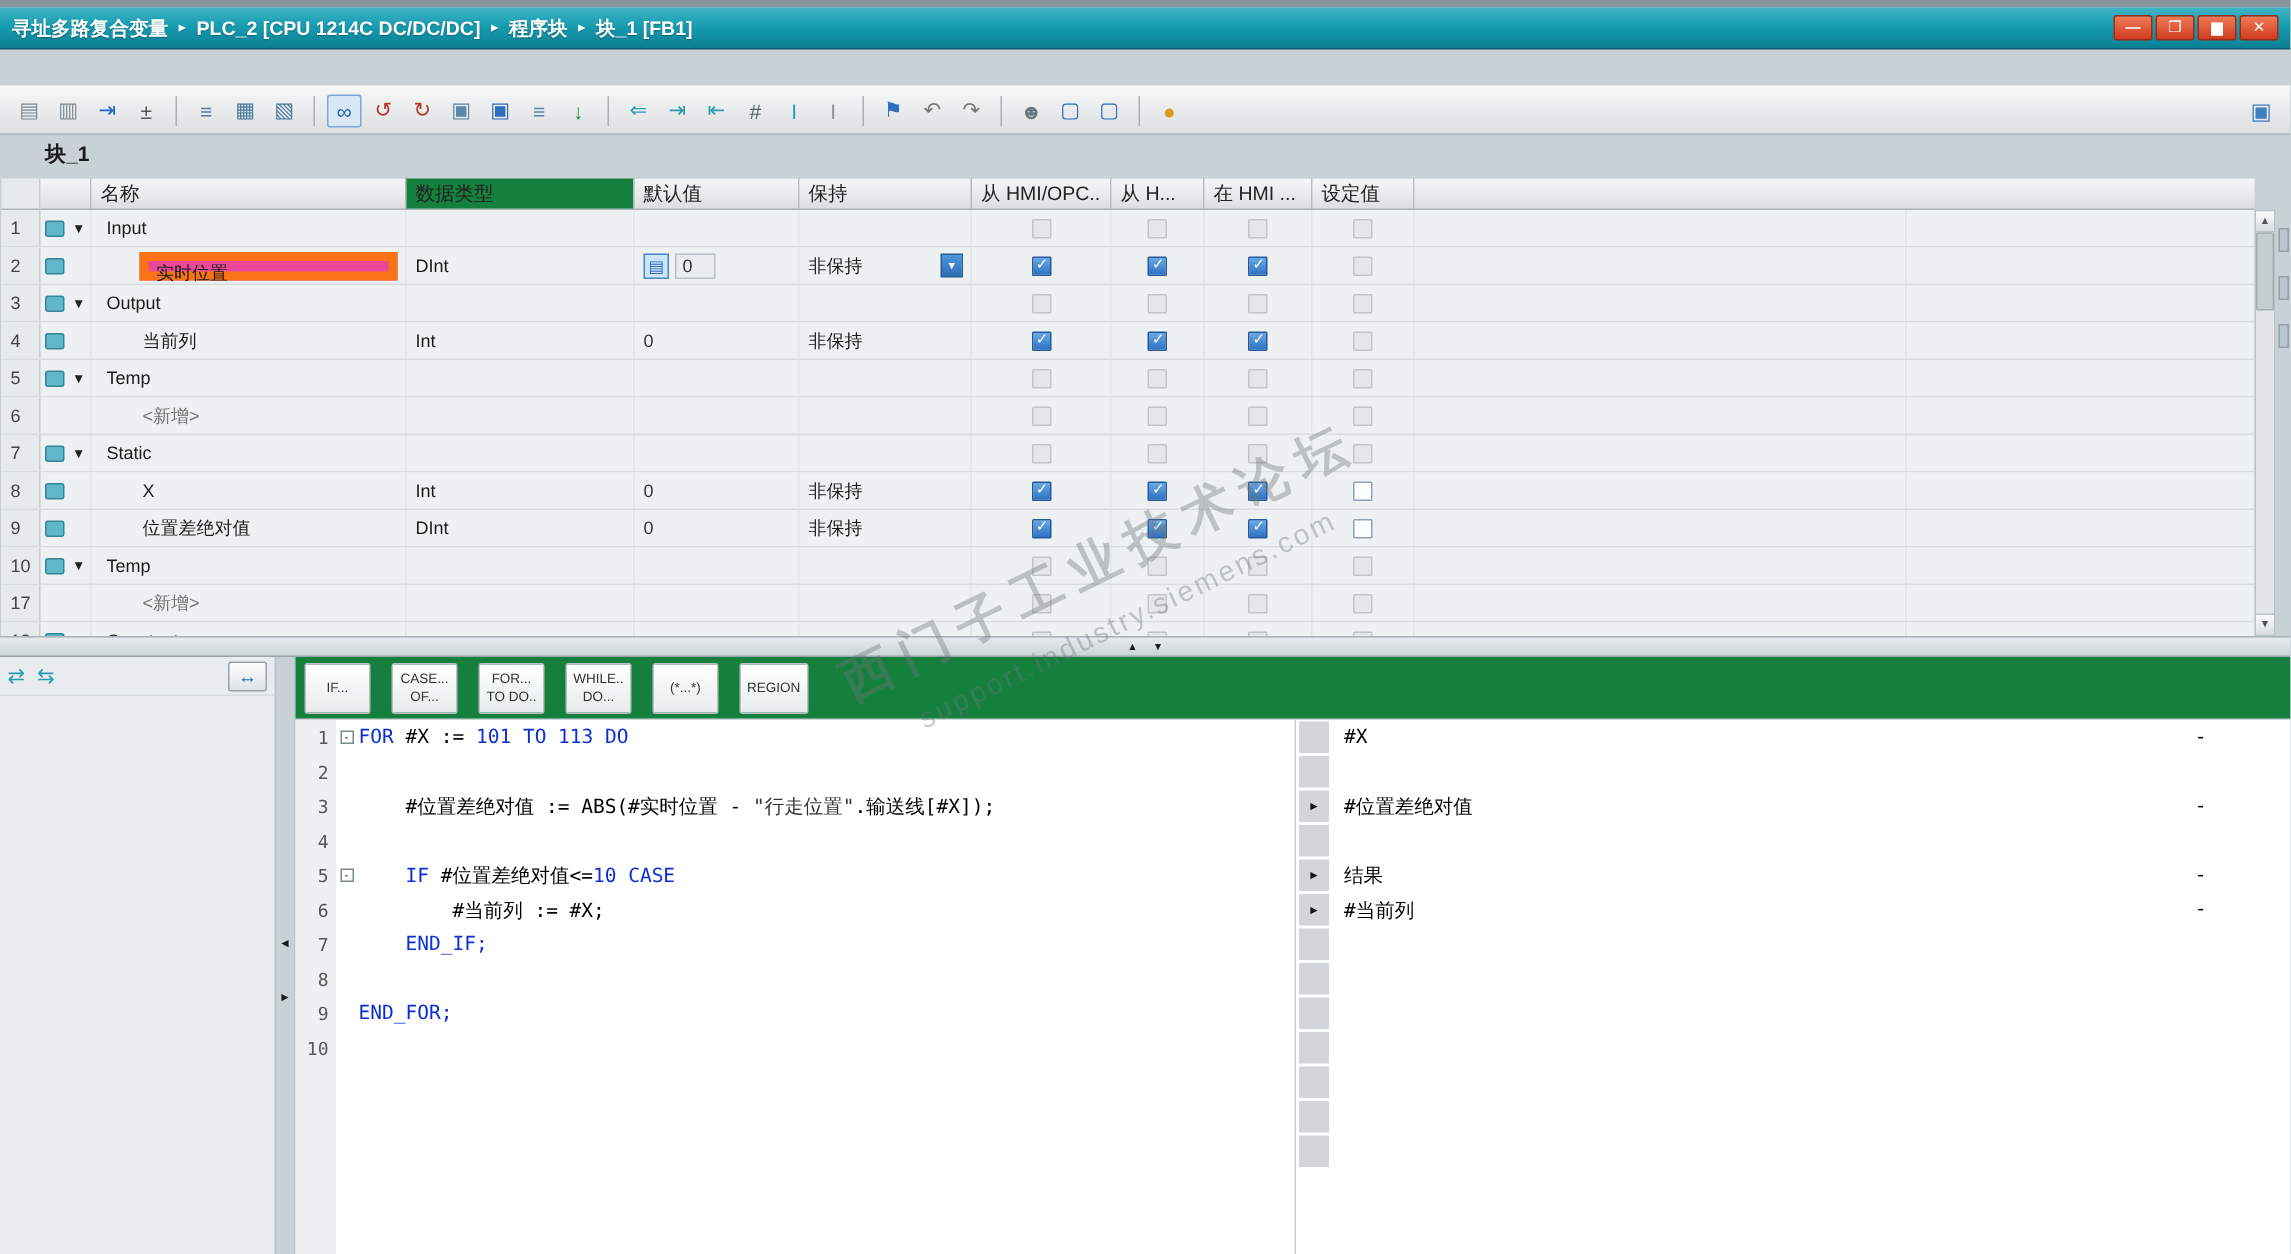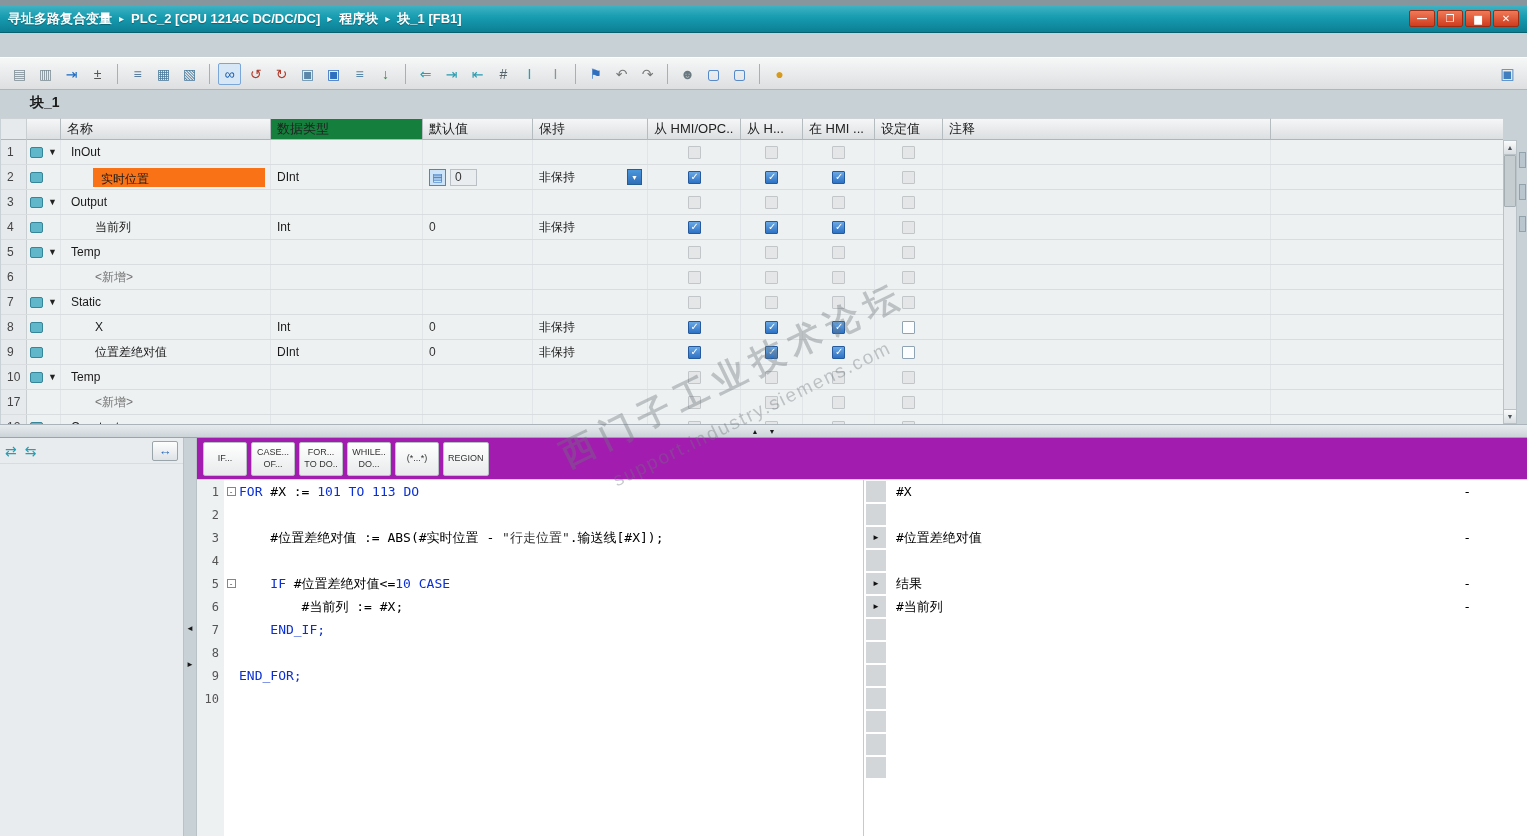--- a/index.html
+++ b/index.html
@@ -34,21 +34,21 @@
   .c-ret{width:115px;position:relative;}
   .c-h1{width:93px;} .c-h2{width:62px;} .c-h3{width:72px;} .c-set{width:68px;}
   .c-com{width:328px;}
   .c-fill{flex:1;border-right:none;}
   .cb-cell{justify-content:center;padding-left:0;}
   .var-icon{display:inline-block;width:13px;height:11px;background:#5fb7c9;border:1px solid #35869a;border-radius:2px;margin-right:4px;flex:none;}
   .expander{font-size:9px;color:#222;margin-left:1px;cursor:pointer;}
   .vname{padding-left:28px;}
   .add-text{padding-left:28px;color:#737373;}
   .gname{padding-left:4px;}
-  .edit-box{display:inline-block;margin-left:26px;width:172px;height:19px;line-height:17px;background:#f97316;border:3px solid #f97316;padding:0 5px;}
+  .edit-box{display:inline-block;margin-left:26px;width:172px;height:19px;line-height:17px;background:#ec4899;border:6px solid #f97316;padding:0 5px;}
   .browse-btn{display:inline-flex;align-items:center;justify-content:center;width:17px;height:17px;background:#cde3f7;border:1px solid #4a86c8;color:#2f6fbf;font-size:11px;margin-right:4px;cursor:pointer;flex:none;}
   .defval{color:#333;}
   .defval.selbox{background:#e9edf0;border:1px solid #b8c0c5;padding:0 14px 0 4px;height:17px;line-height:15px;}
   .dd-btn{position:absolute;right:5px;top:4px;width:15px;height:16px;background:linear-gradient(#4a96dc,#2f6fb8);border:1px solid #265e94;color:#fff;font-size:7px;display:flex;align-items:center;justify-content:center;cursor:pointer;}
   .cbx{display:inline-block;width:13px;height:13px;border-radius:1px;position:relative;}
   .cbx.on{background:linear-gradient(#6aa9e4,#2e72c4);border:1px solid #255a9e;}
   .cbx.on::after{content:"✓";position:absolute;left:2px;top:-1px;color:#fff;font-size:10px;font-weight:bold;}
   .cbx.off{background:#fbfdfe;border:1px solid #8fa3b5;}
   .cbx.dis{background:#e4e6e8;border:1px solid #c2c6c9;}
   .vscroll{left:1503px;top:140px;width:14px;height:284px;background:#e2e6e8;border:1px solid #b9c2c7;display:flex;flex-direction:column;align-items:center;}
@@ -68,21 +68,21 @@
   .lp-btn{margin-left:auto;width:26px;height:20px;display:flex;align-items:center;justify-content:center;background:linear-gradient(#fdfdfd,#dfe3e6);border:1px solid #9aa5ab;border-radius:2px;color:#2f6fbf;font-size:13px;cursor:pointer;}
   .gutter-strip{position:absolute;left:184px;top:0;width:12px;height:398px;background:#c7d1d6;}
   .handle{position:absolute;left:0;width:12px;text-align:center;font-size:8px;color:#1a1a1a;cursor:pointer;}
   .editor{position:absolute;left:196px;top:0;width:1331px;height:398px;background:#fff;border-left:1px solid #b9c2c7;display:flex;flex-direction:column;}
   .cheader{height:26px;background:#fbfcfc;border-bottom:1px solid #cfd4d7;display:flex;align-items:center;padding:0 10px;flex:none;}
   .cpl,.cpv{font-size:12px;color:#222;}
   .bars{margin-left:auto;display:flex;align-items:center;gap:2px;margin-right:14px;}
   .bar{width:5px;height:15px;display:inline-block;}
   .monitor-icon{position:relative;width:19px;height:14px;border:2px solid #9aa5ab;background:#eef3f4;margin-right:10px;cursor:pointer;flex:none;}
   .monitor-icon::after{content:"";position:absolute;right:-5px;bottom:-5px;width:9px;height:9px;border-radius:50%;background:#e23b2e;border:1px solid #a02313;}
-  .snips{height:42px;background:#a21caf;border-bottom:1px solid #cfd4d7;display:flex;align-items:center;padding:0 6px;gap:4px;flex:none;}
+  .snips{height:42px;background:#15803d;border-bottom:1px solid #cfd4d7;display:flex;align-items:center;padding:0 6px;gap:14px;flex:none;}
   .snip{min-width:44px;height:34px;background:linear-gradient(#ffffff,#e8eaeb);border:1px solid #b9c0c4;border-radius:2px;font-size:9px;color:#333;display:flex;align-items:center;justify-content:center;text-align:center;white-space:pre-line;padding:0 4px;cursor:pointer;line-height:1.25;}
   .ebody{flex:1;display:flex;background:linear-gradient(90deg,#eef1f2 0,#eef1f2 27px,#fff 27px);}
   .code-col{width:666px;display:flex;flex-direction:column;overflow:hidden;}
   .cl{height:23px;display:flex;align-items:center;}
   .lnum{width:26px;text-align:right;padding-right:4px;color:#555;font-size:12px;font-family:"DejaVu Sans Mono",monospace;flex:none;}
   .fold{width:16px;display:flex;align-items:center;justify-content:center;flex:none;}
   .foldbox{width:9px;height:9px;border:1px solid #7a8a93;background:#fff;font-size:8px;line-height:7px;text-align:center;color:#333;cursor:pointer;}
   .ctext{white-space:pre;font-family:"DejaVu Sans Mono",monospace;font-size:13px;color:#000;}
   .tk-kw{color:#0a2fd4;text-align:center;} .tk-num{color:#0a2fd4;} .tk-pl{color:#000;} .tk-str{color:#333;}
   .watch-col{flex:1;border-left:1px solid #c4cacd;display:flex;flex-direction:column;}
@@ -162,33 +162,32 @@
   <div class="hc c-num"></div>
   <div class="hc c-icon"></div>
   <div class="hc c-name">名称</div>
   <div class="hc c-type sel">数据类型</div>
   <div class="hc c-def">默认值</div>
   <div class="hc c-ret">保持</div>
   <div class="hc c-h1">从 HMI/OPC..</div>
   <div class="hc c-h2">从 H...</div>
   <div class="hc c-h3">在 HMI ...</div>
   <div class="hc c-set">设定值</div>
-  <div class="hc c-com">注释</div>
   <div class="hc c-fill"></div>
 </div>
 
 <div class="abs tbody">
     <div class="trow">
       <span class="tc c-num">1</span>
       <span class="tc c-icon">
         <span class="var-icon"></span>
         <span class="expander">▼</span>
       </span>
       <span class="tc c-name">
-        <span class="gname">InOut</span>
+        <span class="gname">Input</span>
       </span>
       <span class="tc c-type"></span>
       <span class="tc c-def"></span>
       <span class="tc c-ret"></span>
       <span class="tc cb-cell c-h1">
         <span class="cbx dis"></span>
       </span>
       <span class="tc cb-cell c-h2">
         <span class="cbx dis"></span>
       </span>

